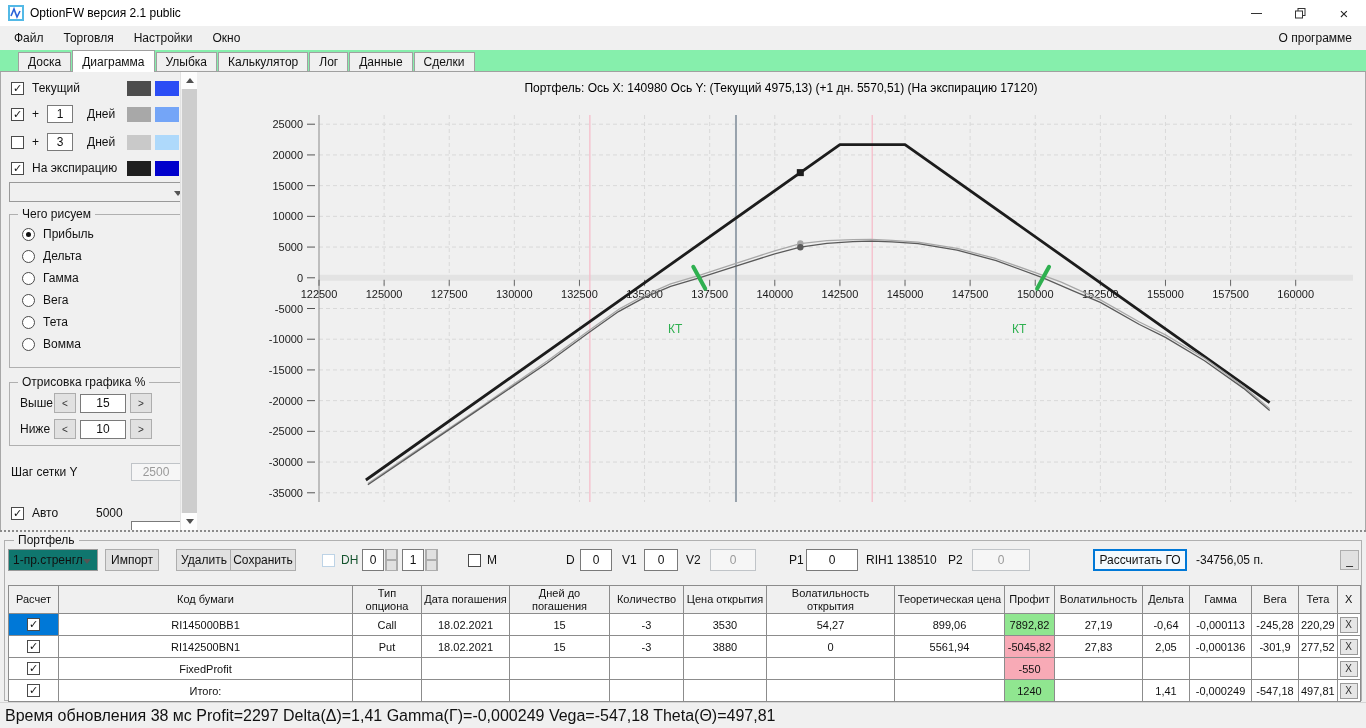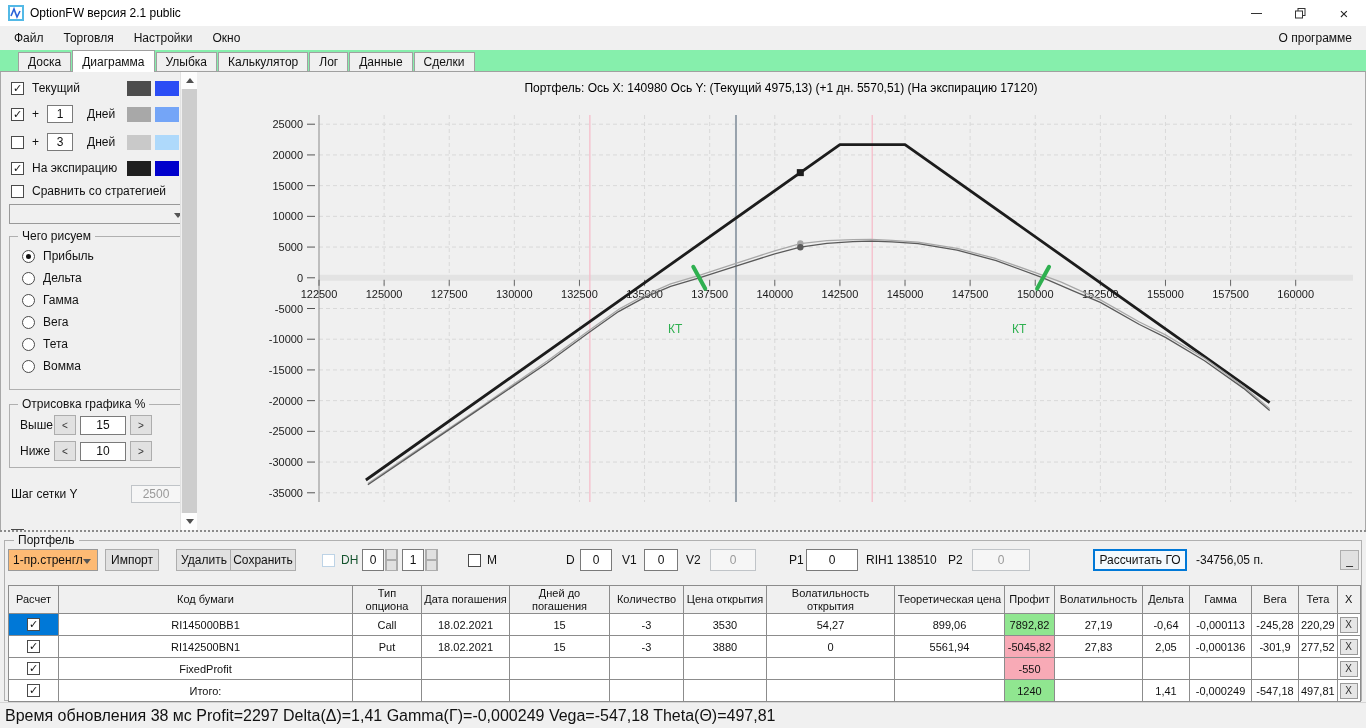--- a/index.html
+++ b/index.html
@@ -176,24 +176,20 @@
 
       <div class="srow" style="height:24px;align-items:center;">
         <div class="cb on"></div>
         <span class="lbl">На экспирацию</span>
         <div class="swatches">
           <div class="swatch" style="background:#1f1f1f"></div>
           <div class="swatch" style="background:#0000cc"></div>
         </div>
       </div>
 
-      <div class="srow" style="height:22px;">
-        <div class="cb"></div>
-        <span class="lbl">Сравнить со стратегией</span>
-      </div>
 
       <div class="combo">
         <span></span>
         <div class="arrow"></div>
       </div>
 
       <div class="gbox" style="height:154px;">
         <span class="gtitle">Чего рисуем</span>
         <div style="height:8px"></div>
         <div class="radio-row">
@@ -366,21 +362,21 @@
           <line x1="852.0604534005038" y1="174.78571428571428" x2="840.0604534005038" y2="196.78571428571428" stroke="#2fb050" stroke-width="4" stroke-linecap="round"></line>
           <text x="822.0604534005038" y="240.78571428571428" text-anchor="middle" font-size="12" fill="#2fb050" font-family="Liberation Sans, sans-serif">КТ</text>
         </svg>
     </div>
   </div>
 
   <div class="bottom">
     <span class="pgroup-title">Портфель</span>
     <div class="pgroup"></div>
 
-    <div class="ctrl combo" style="left:8px; width:90px; margin:0; height:22px; background:#fdba74;">
+    <div class="ctrl combo" style="left:8px; width:90px; margin:0; height:22px; background:#0f766e;">
       <span style="position:absolute; left:4px; top:3px;">1-пр.стренгл</span>
       <div class="arrow" style="top:9px;"></div>
     </div>
     <div class="ctrl btn" style="left:105px; width:54px;">Импорт</div>
     <div class="ctrl btn" style="left:176px; width:56px;text-align:center;">Удалить</div>
     <div class="ctrl btn" style="left:230px; width:66px;">Сохранить</div>
 
     <div class="ctrl flabel" style="left:322px;">
       <div class="cb dis"></div>
       <span style="margin-left:6px; color:#14532d;">DH</span>

